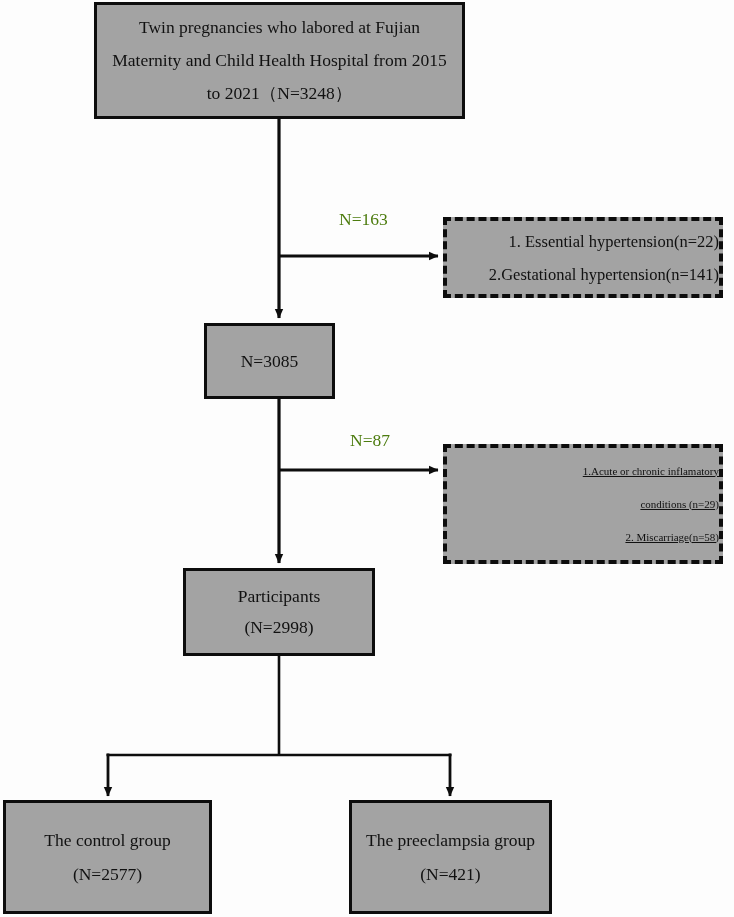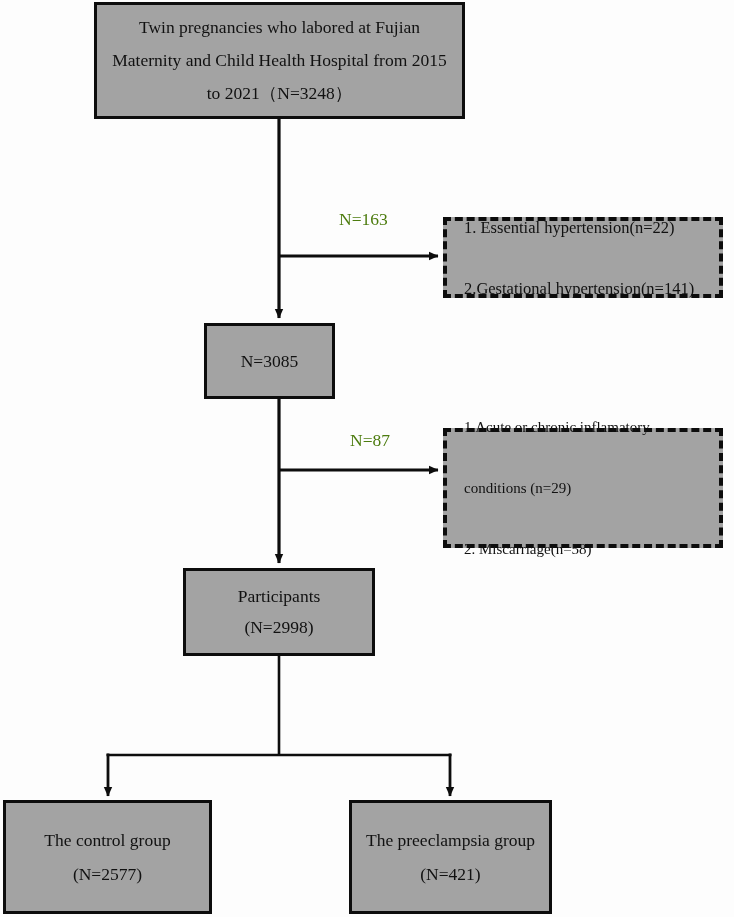--- a/index.html
+++ b/index.html
@@ -32,23 +32,22 @@
     align-items: center;
     justify-content: center;
     background: #a3a3a3;
     text-align: center;
   }
   .node.solid {
     border: 3px solid #0d0d0d;
   }
   .node.dashed {
     border: 4px dashed #0d0d0d;
-    align-items: flex-start;
+    align-items: flex-end;
     text-align: left;
-    gap: 28px;
   }
   .node .line {
     display: block;
     white-space: nowrap;
   }
   
   #node-cohort {
     left: 94px; top: 2px; width: 371px; height: 117px;
     font-size: 17.5px; line-height: 33px;
   }
@@ -68,24 +67,25 @@
     left: 349px; top: 800px; width: 203px; height: 114px;
     font-size: 17.5px; line-height: 34px;
   }
   #node-exclusion-1 {
     left: 443px; top: 217px; width: 280px; height: 81px;
     font-size: 16.5px; line-height: 33px;
     padding: 0 0 0 17px;
     justify-content: center;
   }
   #node-exclusion-2 {
-    left: 443px; top: 428px; width: 280px; height: 120px;
-    font-size: 15px; line-height: 33px;
+    left: 443px; top: 444px; width: 280px; height: 120px;
+    font-size: 11px; line-height: 33px;
     padding: 0 0 0 17px;
     justify-content: center;
+    text-decoration: underline;
   }
   .edge-label {
     position: absolute;
     font-size: 17.5px;
     white-space: nowrap;
     color: #4d7c0f;
   }
   #label-excl-1 { left: 339px; top: 209px; }
   #label-excl-2 { left: 350px; top: 430px; }
 </style>

